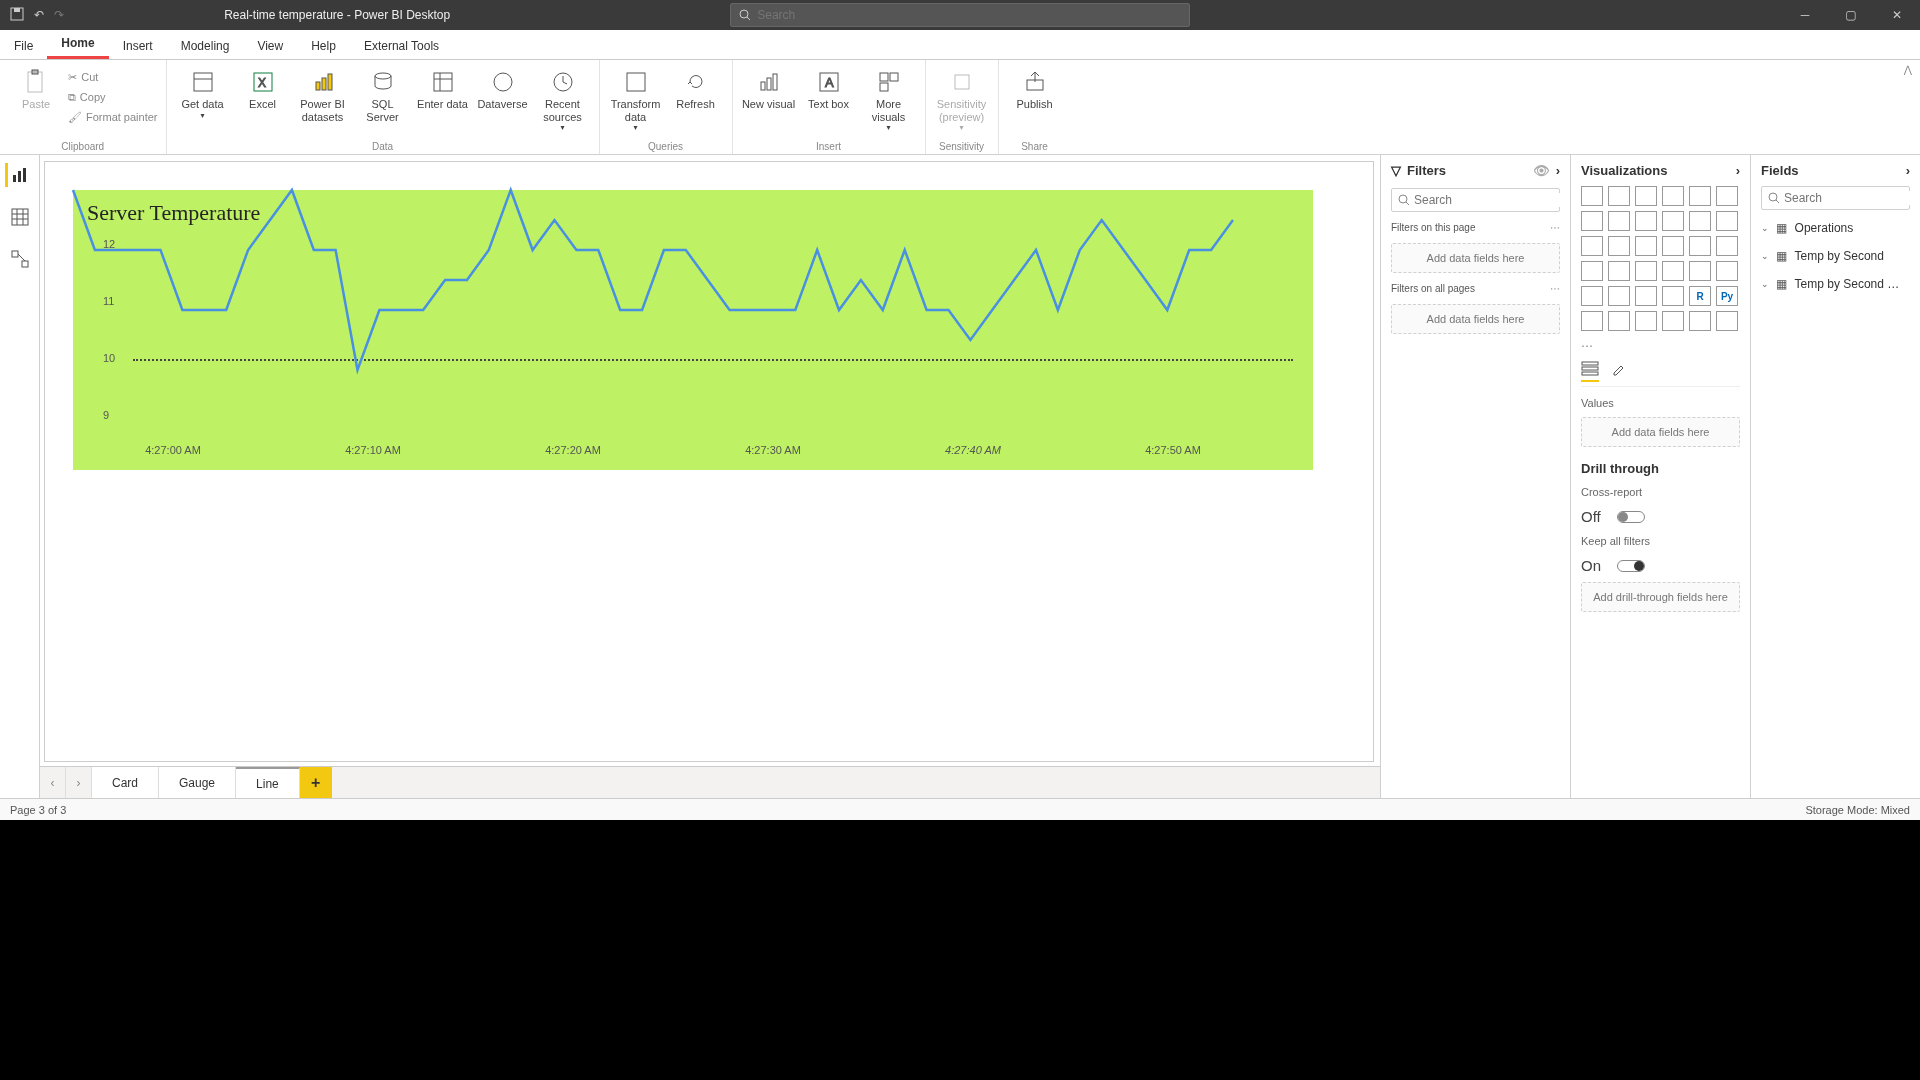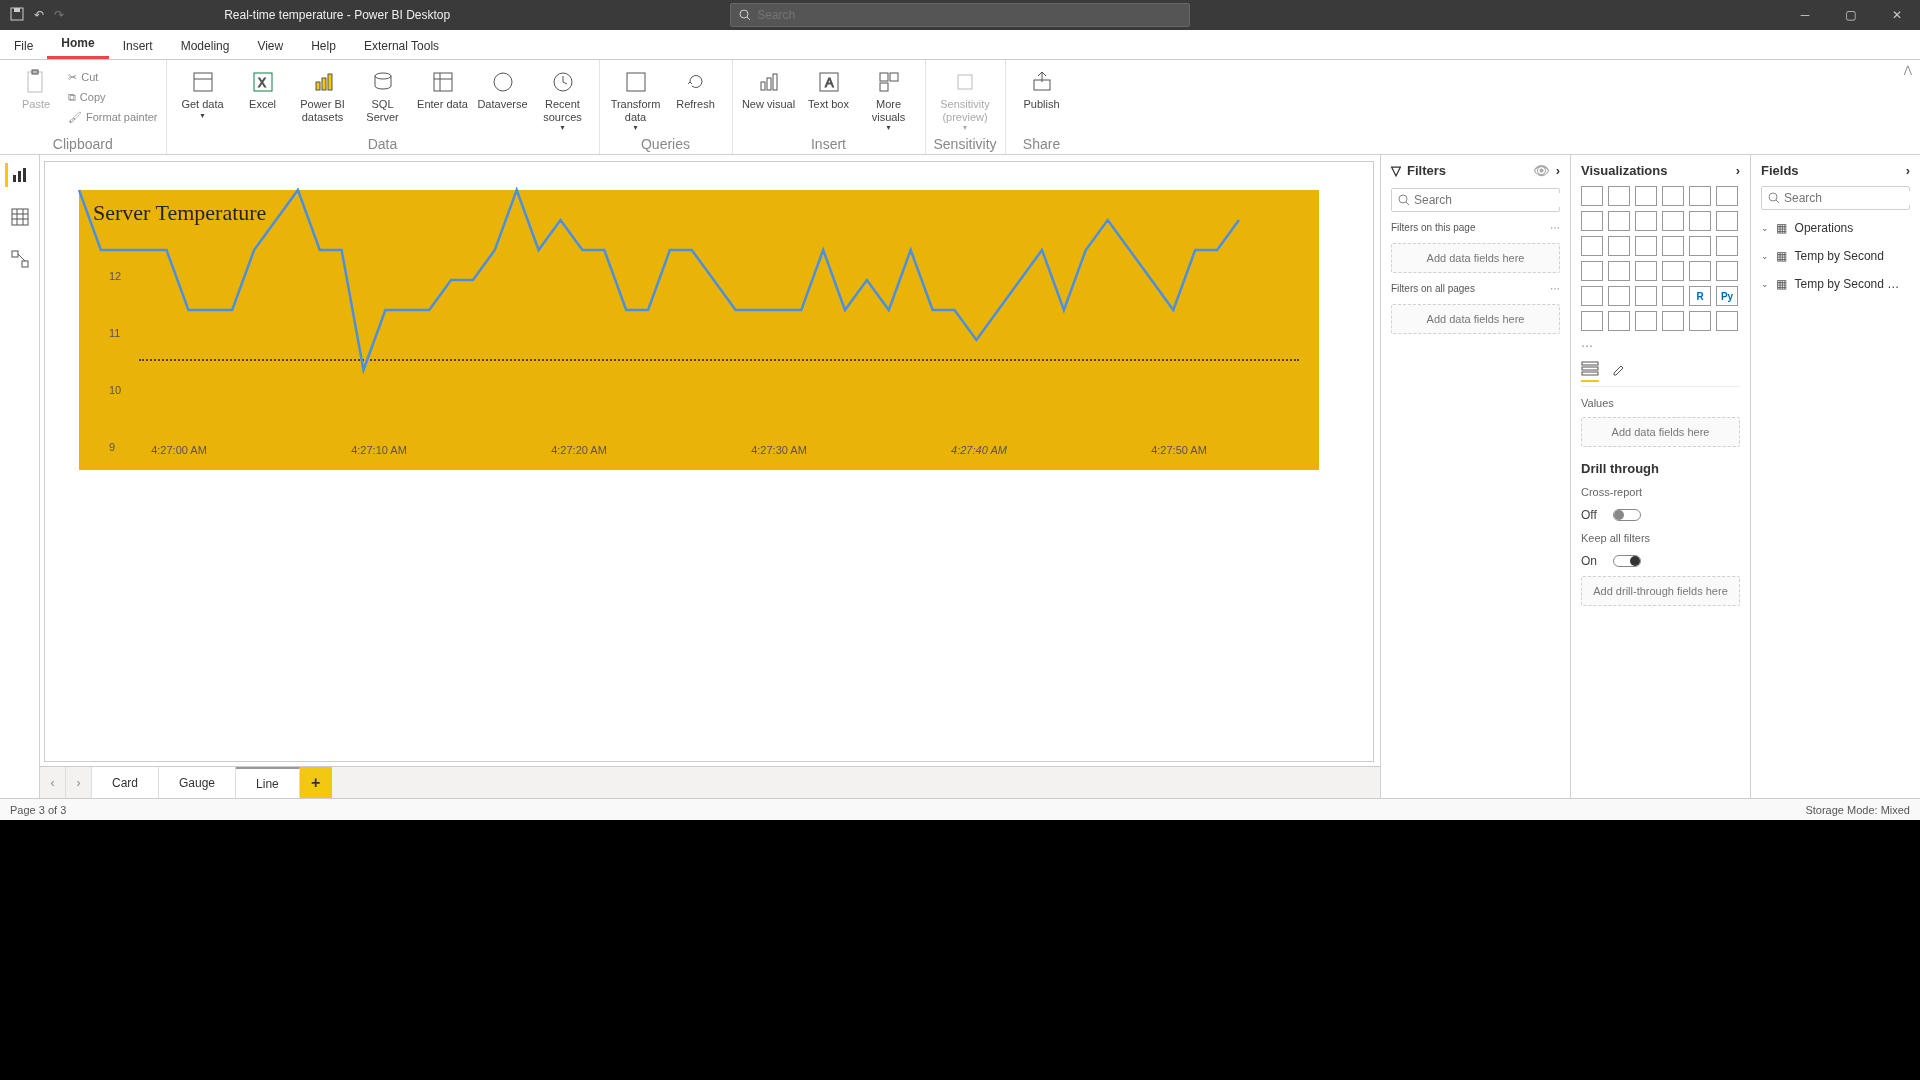--- a/index.html
+++ b/index.html
@@ -13,39 +13,39 @@
 .titlebar .tb-btn { width: 46px; height: 30px; display:flex; align-items:center; justify-content:center; color:#ccc;}
 
 .menutabs { background:#fff; border-bottom:1px solid #ccc; height:30px; display:flex; align-items:flex-end; }
 .menutabs .file { background:#fff; padding:6px 14px; color:#333;}
 .menutabs .tab { padding:6px 14px; color:#333; }
 .menutabs .tab.active { border-bottom: 3px solid #ef4444; font-weight:600;}
 
 .ribbon { background: #fff; border-bottom:1px solid #d0d0d0; display:flex; height:95px; }
 .ribbon-group { border-right:1px solid #e3e3e3; padding: 4px 8px 2px 8px; display:flex; flex-direction:column; align-items:center;}
 .ribbon-group .rg-buttons { display:flex; gap:4px; flex:1; align-items:flex-start;}
-.ribbon-group .rg-label { font-size:14px; color:#888; padding-top:2px;}
+.ribbon-group .rg-label { font-size:10px; color:#888; padding-top:2px;}
 .rbtn-big { display:flex; flex-direction:column; align-items:center; justify-content:flex-start; width:56px; padding-top:4px; text-align:center; font-size:11px; line-height:1.15; color:#444;}
 .rbtn-big .ricon { width:28px; height:28px; display:flex; align-items:center; justify-content:center; margin-bottom:2px;}
 .rbtn-big.disabled { color:#aaa; }
 .clipboard-col { display:flex; flex-direction:column; justify-content:flex-start; gap:2px; padding-top:4px; font-size:11px; color:#888;}
 .clipboard-col .row { display:flex; align-items:center; gap:4px; height:18px;}
 
 .main { flex:1; display:flex; min-height:0;}
 .leftbar { width:40px; border-right:1px solid #d0d0d0; display:flex; flex-direction:column; align-items:center; padding-top:8px; gap:18px; background:#fff;}
 .leftbar .lbtn { width:24px; height:24px; display:flex; align-items:center; justify-content:center;}
 .leftbar .lbtn.active { border-left: 3px solid #f2c811; padding-left:2px; margin-left:-5px;}
 
 .canvas-area { flex:1; display:flex; flex-direction:column; background:#fff; min-width:0;}
 .canvas { flex:1; margin:6px 6px 4px 4px; border:1px solid #ccc; position:relative; background:#fff;}
 
-.chart1 { position:absolute; left:34px; top:28px; width:1240px; height:280px; background:#eab308; }
+.chart1 { position:absolute; left:28px; top:28px; width:1240px; height:280px; background:#bef264; }
 .chart1-title { font-size:22px; font-weight:300; color:#252423; padding:10px 0 0 14px; font-family: "Segoe UI Light", "Segoe UI";}
 .chart1-plot { position:absolute; left:60px; top:46px; right:20px; bottom:36px; }
-.chart1-ylab { position:absolute; left:30px; font-size:11px; color:#555;margin-top:32px;}
+.chart1-ylab { position:absolute; left:30px; font-size:11px; color:#555;}
 .chart1-xlab { position:absolute; bottom:14px; font-size:11px; color:#555; transform:translateX(-50%);}
 .chart1-refline { position:absolute; left:60px; right:20px; border-top:2px dotted #444; }
 .chart1 svg { position:absolute; left:0; top:0;}
 
 .gauge { position:absolute; left:28px; top:480px; width:520px; height:330px; }
 .gauge svg { width:100%; display:block;}
 .gauge .g-val { position:absolute; left:0; right:0; top:170px; text-align:center; font-size:56px; font-weight:300; color:#666; font-family:"Segoe UI Light","Segoe UI";}
 .gauge .g-min { position:absolute; left:40px; top:290px; font-size:13px; color:#444;}
 .gauge .g-max { position:absolute; right:60px; top:290px; font-size:13px; color:#444;}
 .gauge .g-mark { position:absolute; left:265px; top:6px; font-size:13px; color:#444;}
@@ -66,21 +66,21 @@
 .searchbox input { border:none; outline:none; flex:1; font-size:12px; margin-left:4px;}
 .filter-section-title { font-size:10px; color:#555; display:flex; align-items:center;}
 .filter-section-title .dots { margin-left:auto; color:#888;}
 .add-well { border:1px dashed #d0d0d0; background:#fafafa; padding:8px; font-size:11px; text-align:center; color:#777; border-radius:2px;}
 
 .viz-pane { width:180px; border-left:1px solid #d0d0d0; padding:8px 10px; display:flex; flex-direction:column; gap:8px;}
 .viz-grid { display:grid; grid-template-columns:repeat(6, 22px); gap:5px;}
 .viz-grid .vicon { width:22px; height:20px; border:1px solid #999; background:#fff; display:flex; align-items:center; justify-content:center; font-size:10px;}
 .viz-subtabs { display:flex; gap:12px; border-bottom:1px solid #eee; padding-bottom:4px;}
 .viz-label { font-size:11px; color:#666; margin-top:2px;}
-.toggle-row { display:flex; align-items:center; gap:16px; font-size:12px; color:#444; margin-top:2px;}
+.toggle-row { display:flex; align-items:center; gap:16px; font-size:15px; color:#444; margin-top:2px;}
 .toggle { width:28px; height:12px; border:1px solid #888; border-radius:7px; position:relative; background:#fff;}
 .toggle .knob { position:absolute; width:10px; height:10px; background:#888; border-radius:50%; top:0;}
 .toggle.off .knob { left:0;}
 .toggle.on .knob { right:0; background:#333;}
 
 .fields-pane { width:170px; border-left:1px solid #d0d0d0; padding:8px 10px; display:flex; flex-direction:column; gap:8px;}
 .field-item { display:flex; align-items:center; gap:6px; font-size:12px; padding:3px 0;}
 .field-item .chev { font-size:9px; color:#666;}
 .field-item .ficon { width:14px; height:14px; display:flex; align-items:center; justify-content:center; color:#555;}
 

